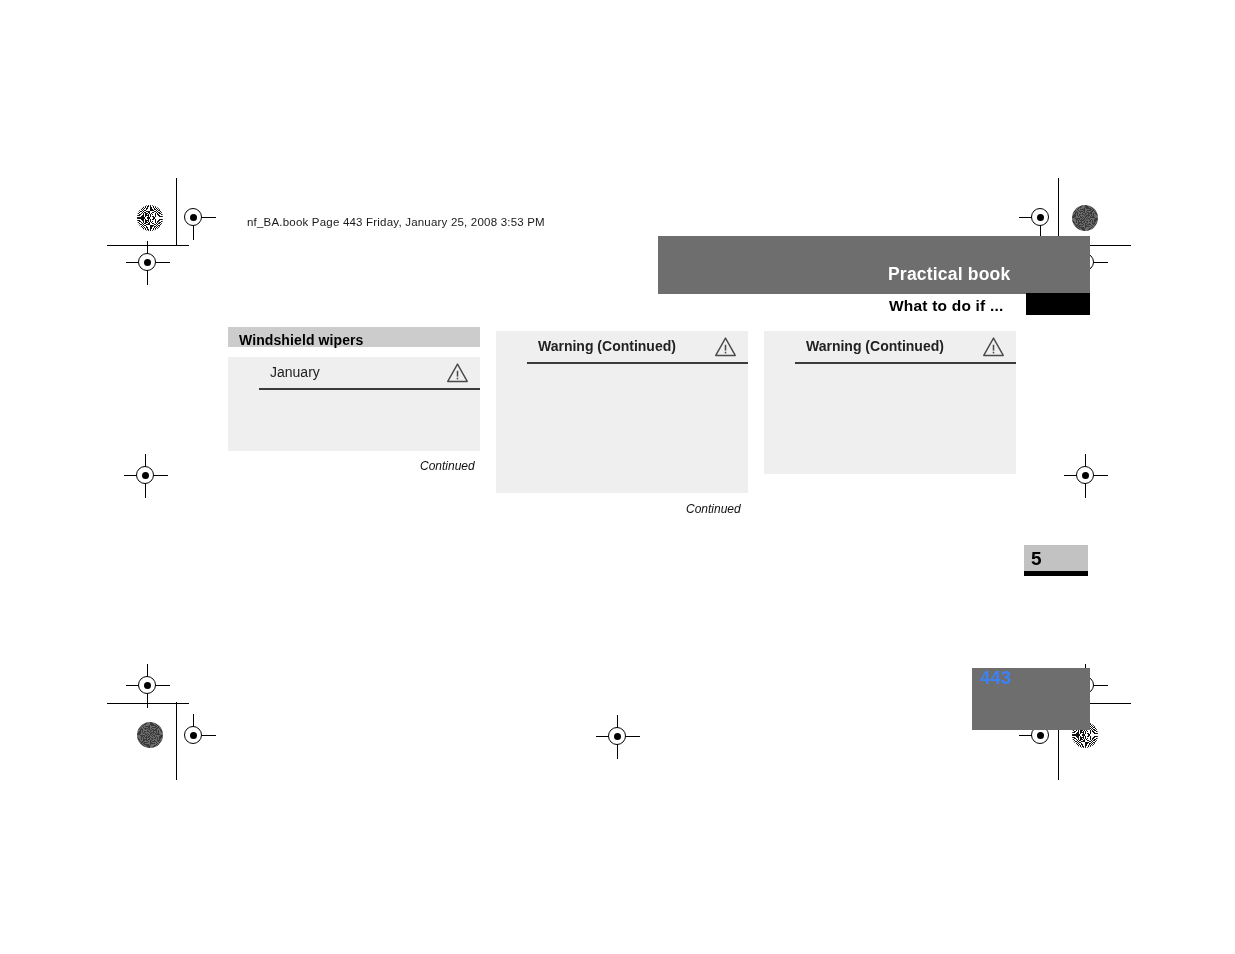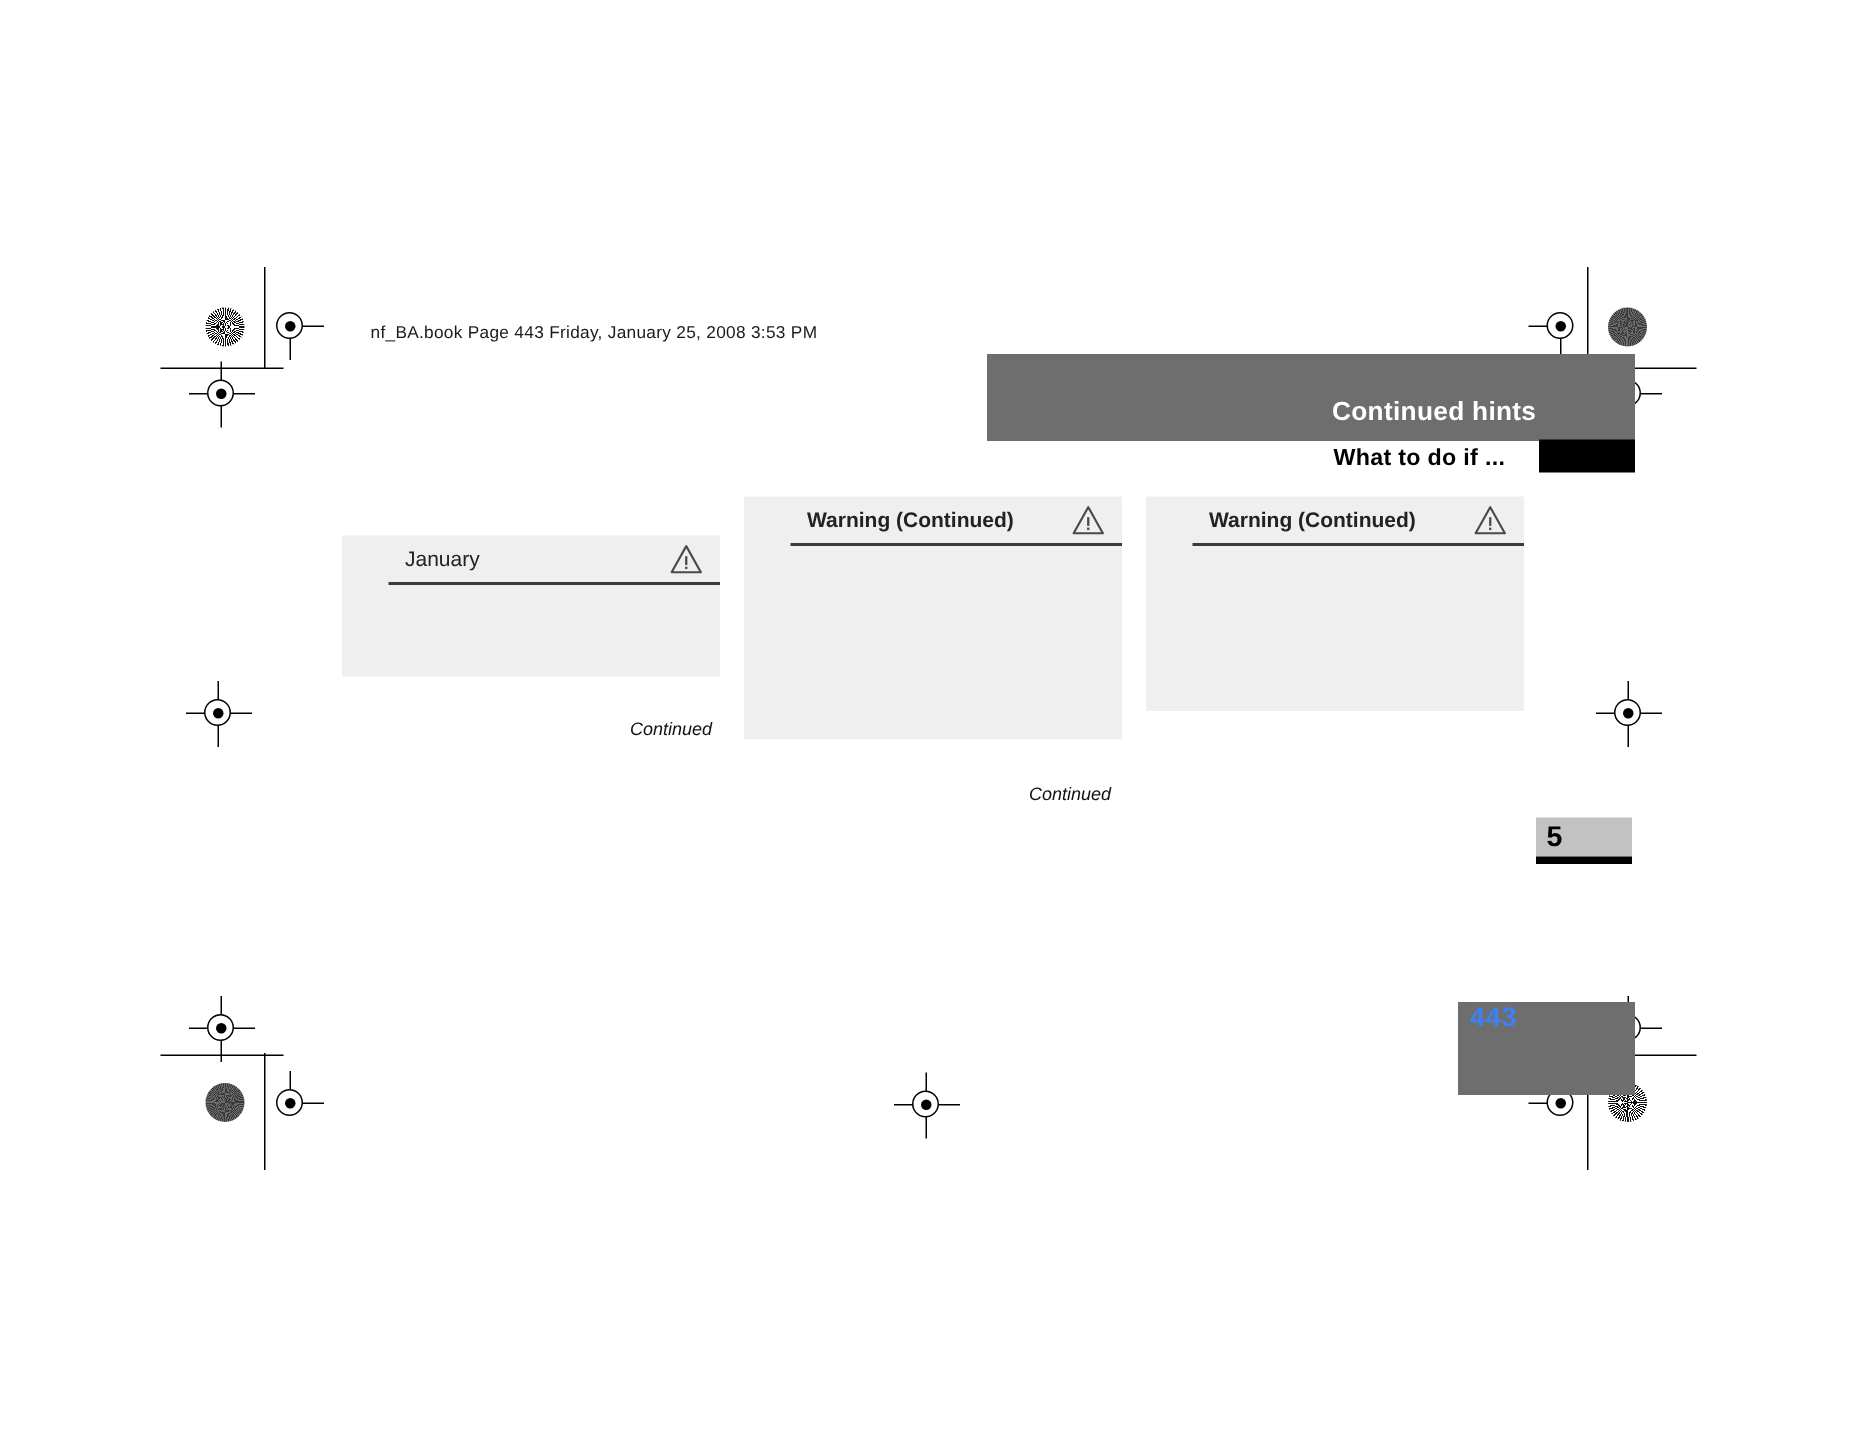--- a/index.html
+++ b/index.html
@@ -160,21 +160,20 @@
   .warnbox .wb-body {
     background: #efefef;
   }
 
   .continued {
     position: absolute;
     font-style: italic;
     font-size: 12px;
     color: #111111;
     white-space: nowrap;
-    margin-top: 20px;
   }
 
   
   .chap-tab {
     position: absolute;
     background: #c2c2c2;
   }
   .chap-tab-num {
     position: absolute;
     color: #000000;
@@ -284,24 +283,25 @@
   <div class="regmark" style="left:596px; top:715px;">
     <div class="hbar"></div>
       <div class="vbar"></div>
       <div class="circ"></div>
       <div class="dot"></div>
   </div>
 
   <div class="bookline" style="left:216px; top:216px;">nf_BA.book  Page 443  Friday, January 25, 2008  3:53 PM</div>
 
   <div class="headband" style="left:658px; top:236px; width:432px; height:58px;"></div>
-  <div class="headband-title" style="left:888px; top:264px;">Continued hints</div>
+  <div class="headband-title" style="left:888px; top:264px;">Practical book</div>
   <div class="subhead" style="left:889px; top:297px;">What to do if ...</div>
   <div class="blackbox" style="left:1026px; top:293px; width:64px; height:22px;"></div>
 
+  <div class="section-title" style="left:228px; top:327px; width:252px; height:20px;">Windshield wipers</div>
 
   <div class="warnbox" style="left:228px; top:357px; width:252px; height:94px;">
     <div class="wb-head">
       <span class="wb-label">January</span>
       <span class="wb-icon">
         <svg viewBox="0 0 24 22" width="23" height="21" aria-hidden="true">
           <path d="M12 2.2 L22.2 20.4 L1.8 20.4 Z" fill="none" stroke="#4a4a4a" stroke-width="1.5" stroke-linejoin="round"></path>
           <rect x="11.2" y="9.2" width="1.6" height="6.1" fill="#4a4a4a"></rect>
           <rect x="11.2" y="16.5" width="1.6" height="1.7" fill="#4a4a4a"></rect>
         </svg>

